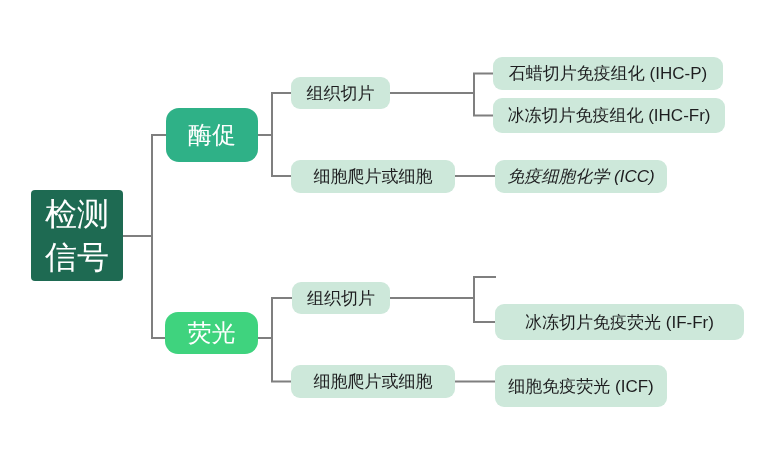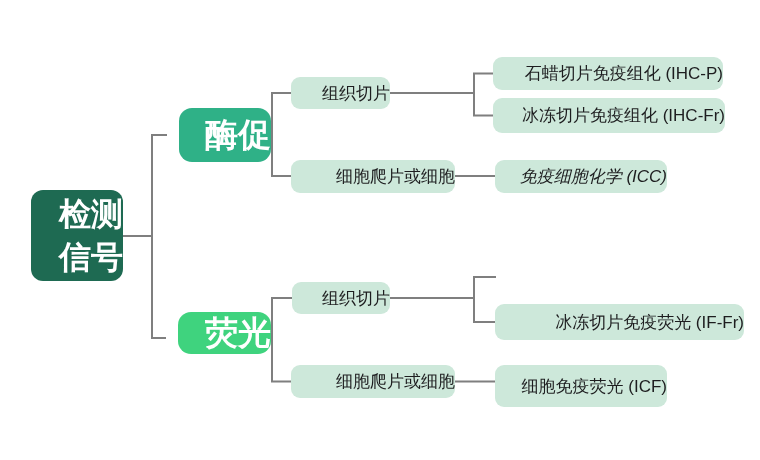--- a/index.html
+++ b/index.html
@@ -35,40 +35,39 @@
     fill: none;
     stroke: var(--connector);
     stroke-width: 2;
     stroke-linecap: square;
   }
   .node {
     position: absolute;
     z-index: 1;
     display: flex;
     flex-direction: column;
-    align-items: flex-end;
+    align-items: center;
     justify-content: center;
     box-sizing: border-box;
     white-space: nowrap;
     text-align: center;
   }
   .node.root {
     background: var(--root-bg);
     color: var(--light-text);
-    border-radius: 12px;
+    border-radius: 4px;
     font-size: 32px;
-    font-weight: 700;
+    font-weight: 400;
     line-height: 1.32;
   }
   .node.branch {
     color: var(--light-text);
     border-radius: 13px;
-    font-size: 33px;
-    font-weight: 700;
-    margin-left: 13px;
+    font-size: 24px;
+    font-weight: 400;
   }
   .node.branch.b1 { background: var(--branch1-bg); }
   .node.branch.b2 { background: var(--branch2-bg); }
   .node.leaf {
     background: var(--leaf-bg);
     color: var(--dark-text);
     border-radius: 9px;
     font-size: 17px;
     font-weight: 500;
   }

